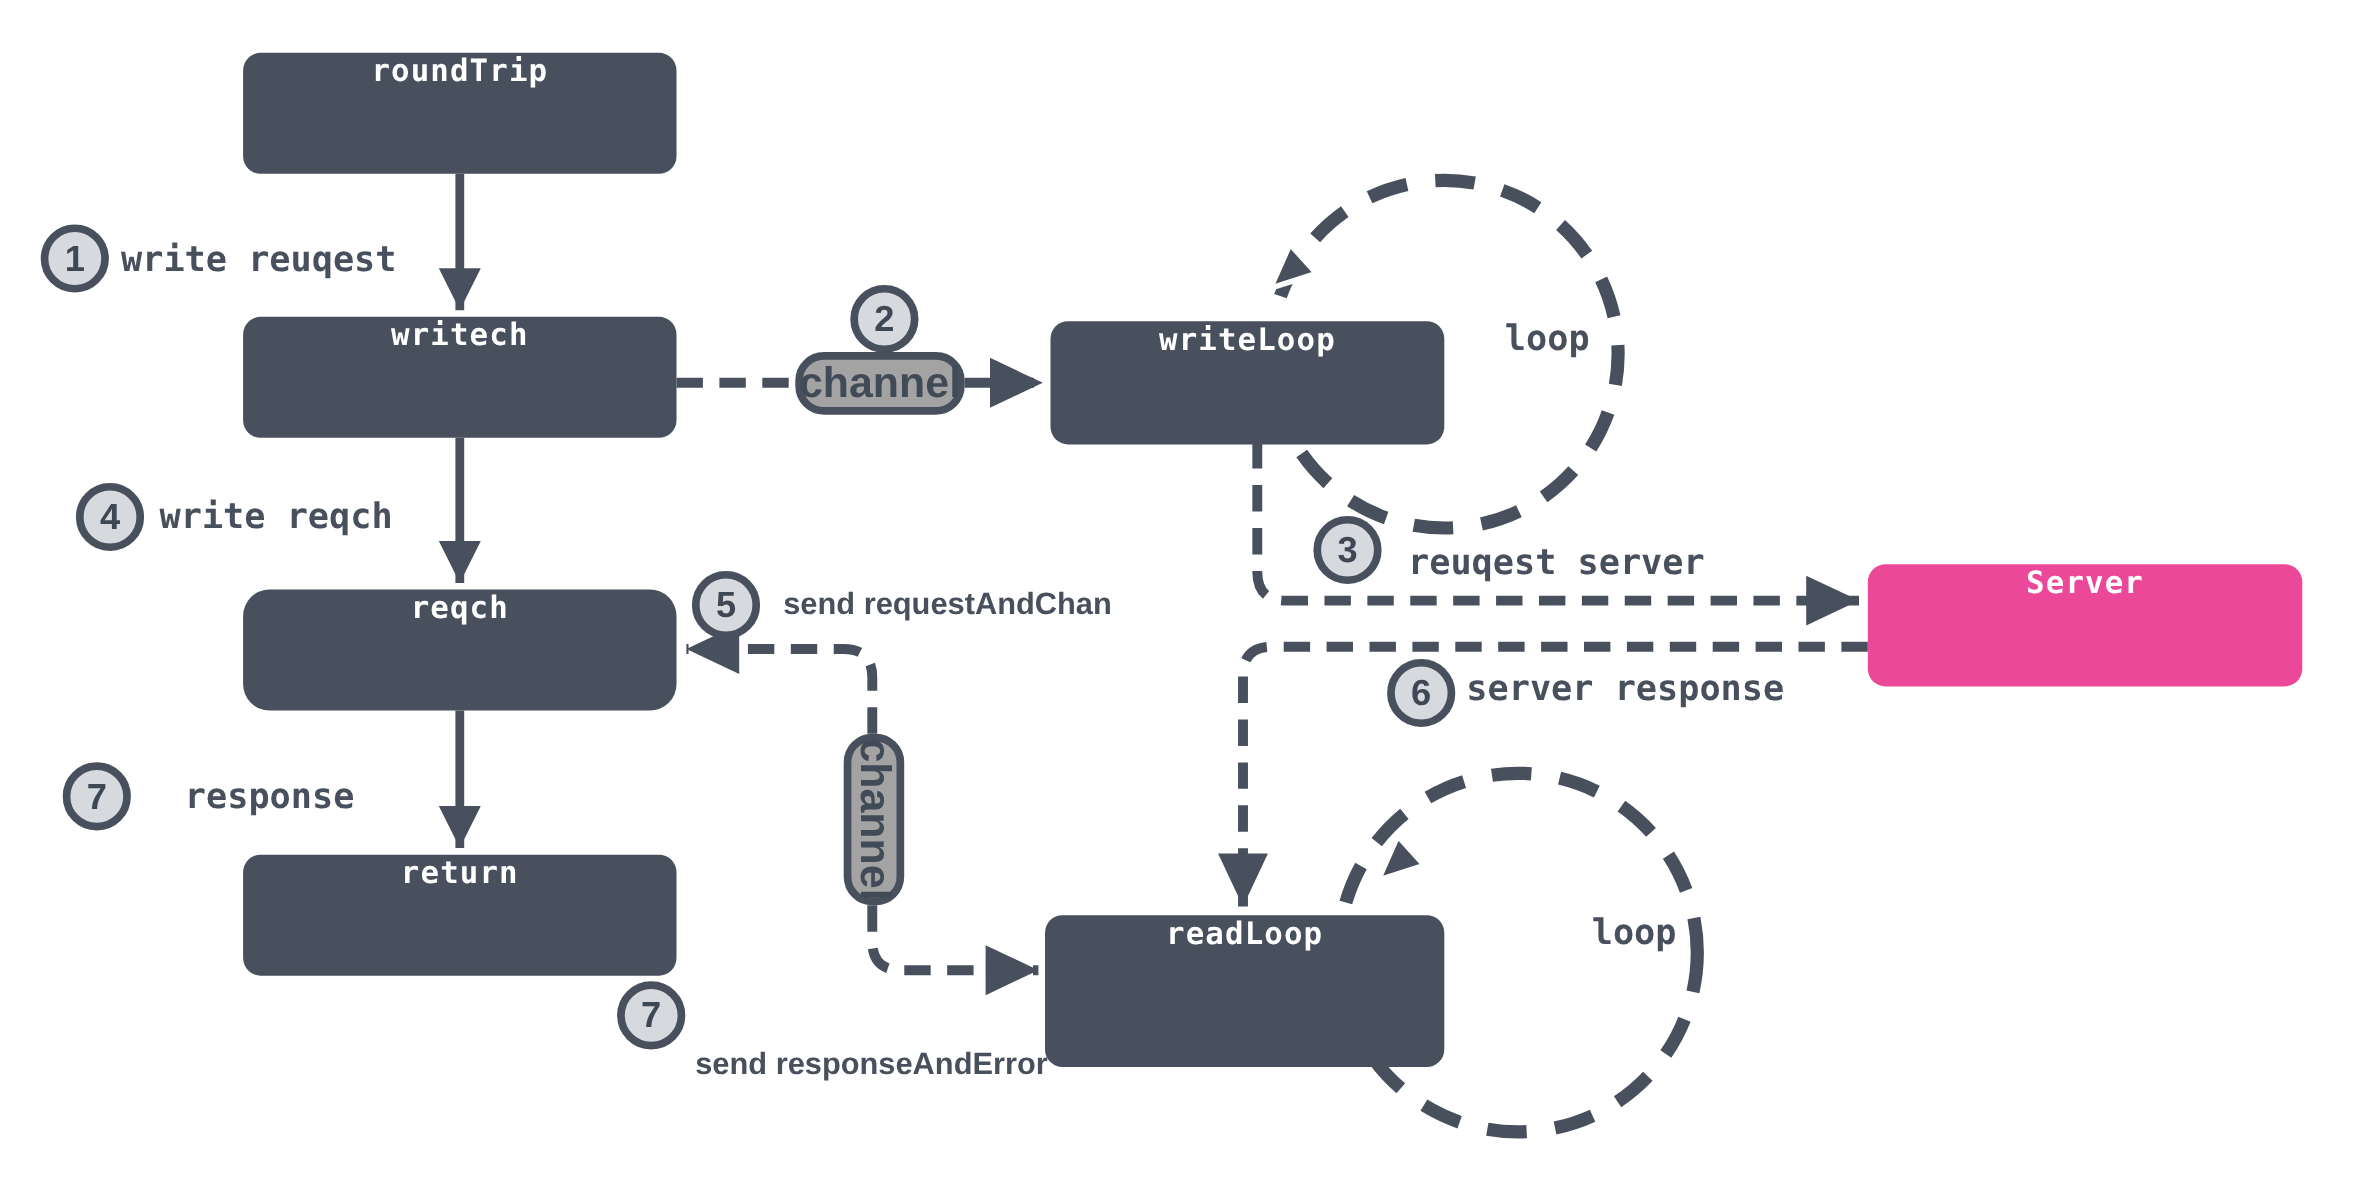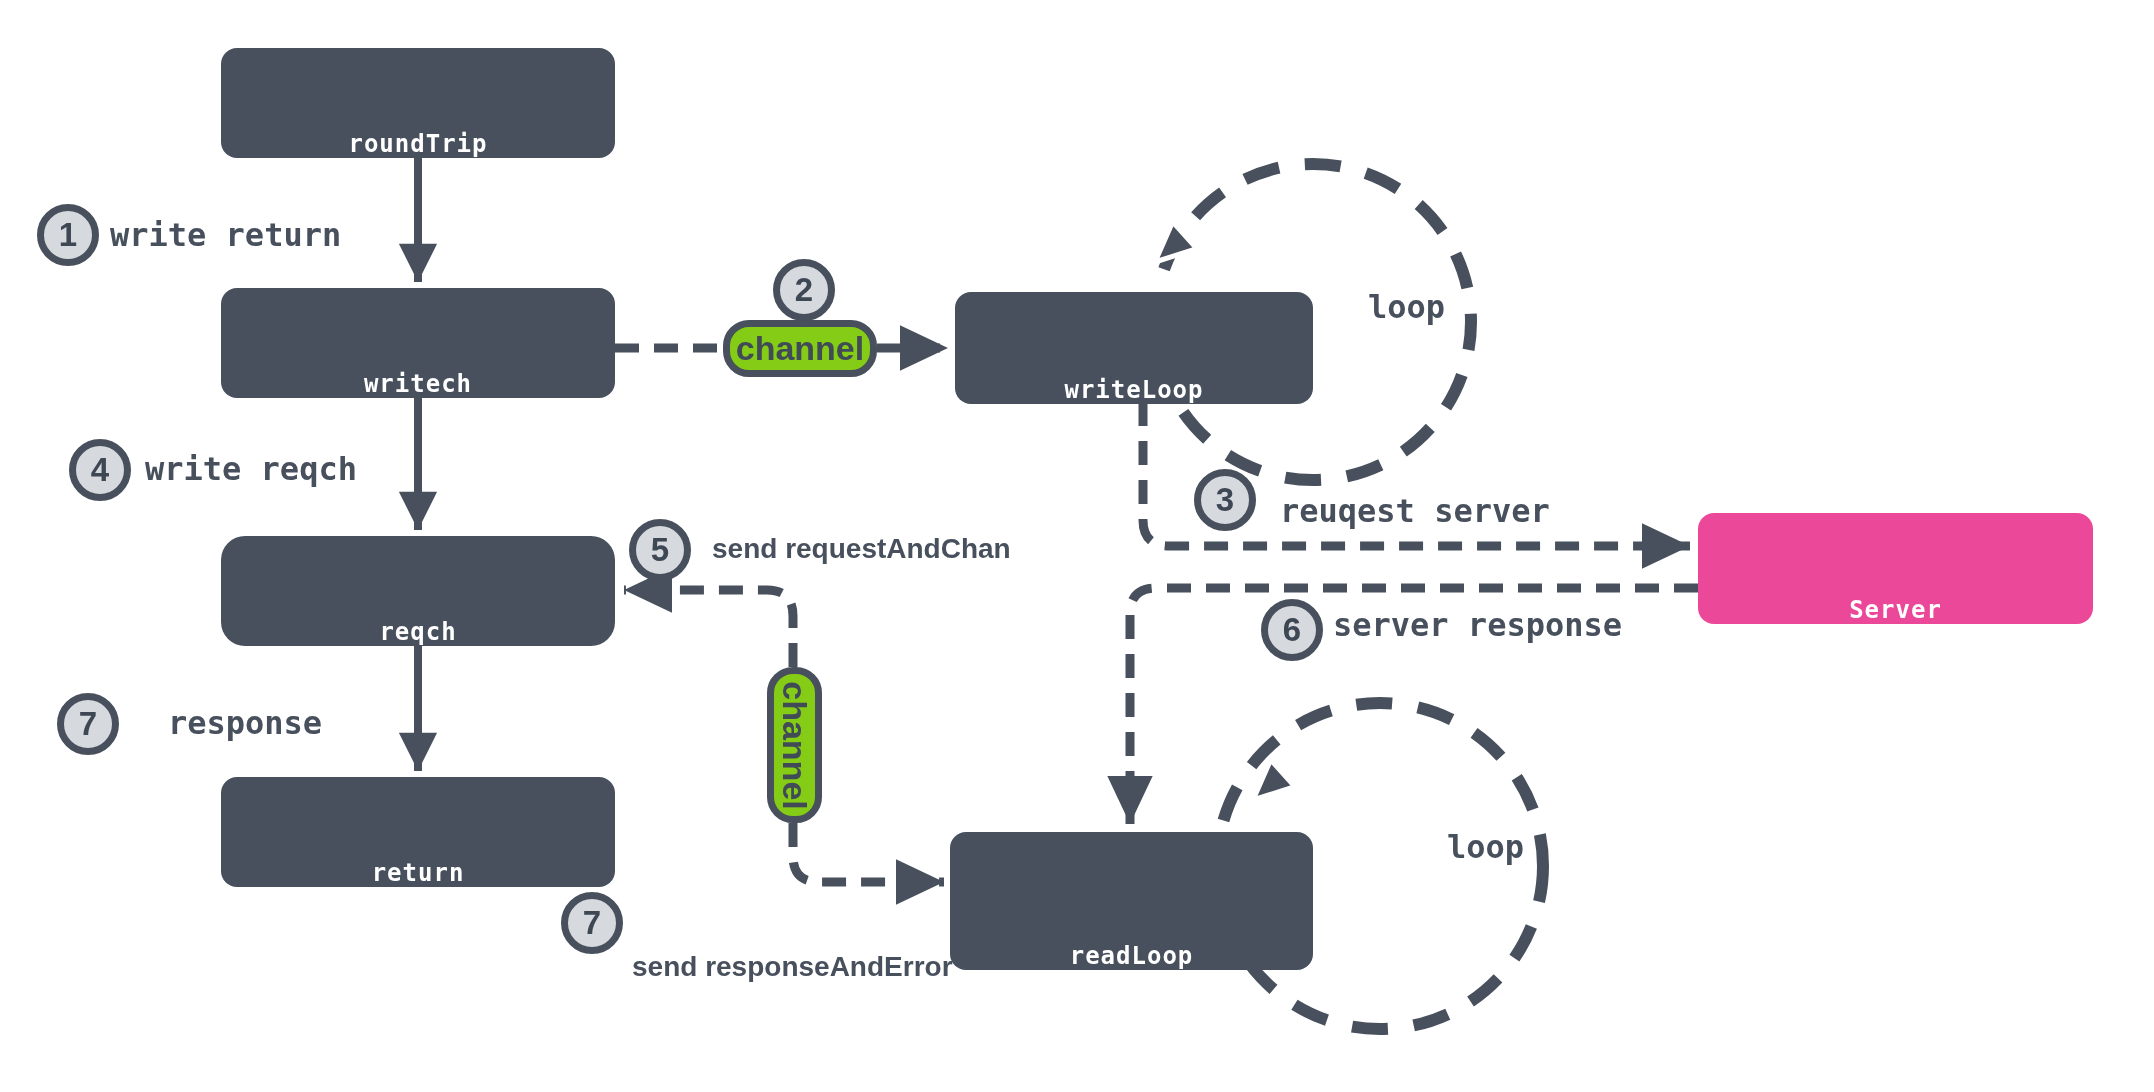--- a/index.html
+++ b/index.html
@@ -1,33 +1,33 @@
 <!DOCTYPE html>
 <html><head>
 <meta charset="utf-8">
 <style>
   html,body{margin:0;padding:0;background:#fff;}
   #canvas{position:relative;width:2154px;height:1092px;background:#fff;overflow:hidden;
           font-family:"DejaVu Sans Mono",monospace;}
   #wires{position:absolute;left:0;top:0;width:2154px;height:1092px;}
   .box{position:absolute;background:#47505C;border-radius:16px;color:#fff;
-       display:flex;align-items:flex-end;justify-content:center;
-       font-weight:bold;font-size:24px;letter-spacing:1px;}
+       display:flex;align-items:flex-start;justify-content:center;
+       font-weight:bold;font-size:28px;letter-spacing:1px;}
   .box.server{background:#ec4899;}
   .badge{position:absolute;width:48px;height:48px;border-radius:50%;
          background:#D6D9DD;border:7px solid #47505C;color:#3E4754;
          display:flex;align-items:center;justify-content:center;
          font-family:"Liberation Sans",sans-serif;font-weight:700;font-size:33px;}
   .mlabel{position:absolute;color:#47505C;font-weight:bold;font-size:32px;
           white-space:nowrap;transform:translateY(-52%);letter-spacing:0px;}
   .slabel{position:absolute;color:#47505C;font-family:"Liberation Sans",sans-serif;
           font-weight:700;font-size:28px;white-space:nowrap;transform:translateY(-52%);}
-  .pill{position:absolute;background:#84cc16;border:7px solid #47505C;border-radius:26px;
+  .pill{position:absolute;background:#a3a3a3;border:7px solid #47505C;border-radius:26px;
         color:#414B57;display:flex;align-items:center;justify-content:center;
-        font-family:"Liberation Sans",sans-serif;font-weight:700;font-size:34px;}
+        font-family:"Liberation Sans",sans-serif;font-weight:700;font-size:39px;}
   .pill .vtext{transform:rotate(90deg);white-space:nowrap;}
 </style>
 </head>
 <body>
 
 <div id="canvas">
 
   <svg id="wires" viewBox="0 0 2154 1092" xmlns="http://www.w3.org/2000/svg">
     <defs>
       <marker id="arrowD" markerUnits="userSpaceOnUse" markerWidth="80" markerHeight="80" viewBox="-50 -25 60 50" refX="0" refY="0" orient="auto">
@@ -118,21 +118,21 @@
   <div class="badge" style="left:1261px;top:599px;">
     <span>6</span>
   </div>
   <div class="badge" style="left:57px;top:693px;">
     <span>7</span>
   </div>
   <div class="badge" style="left:561px;top:892px;">
     <span>7</span>
   </div>
 
-  <div class="mlabel" style="left:110px;top:236px;">write return</div>
+  <div class="mlabel" style="left:110px;top:236px;">write reuqest</div>
   <div class="mlabel" style="left:145px;top:470px;">write reqch</div>
   <div class="mlabel" style="left:168px;top:724px;">response</div>
   <div class="mlabel" style="left:1280px;top:512px;">reuqest server</div>
   <div class="mlabel" style="left:1333px;top:626px;">server response</div>
   <div class="slabel" style="left:712px;top:550px;">send requestAndChan</div>
   <div class="slabel" style="left:632px;top:968px;">send responseAndError</div>
 
   <div class="mlabel" style="left:1368px;top:308px;">loop</div>
   <div class="mlabel" style="left:1447px;top:848px;">loop</div>
 

